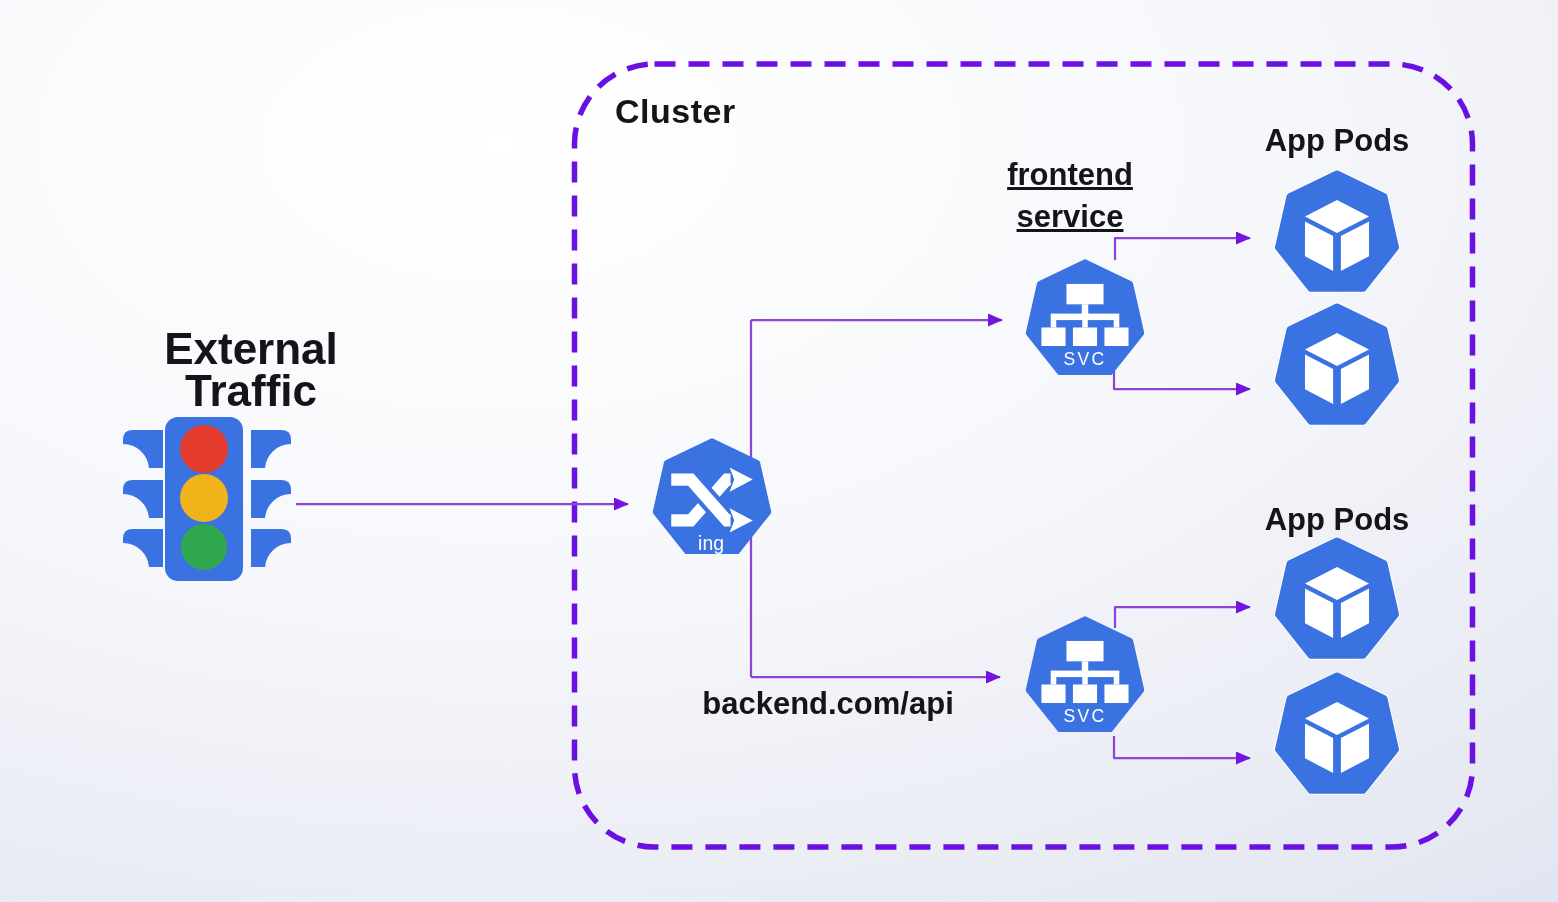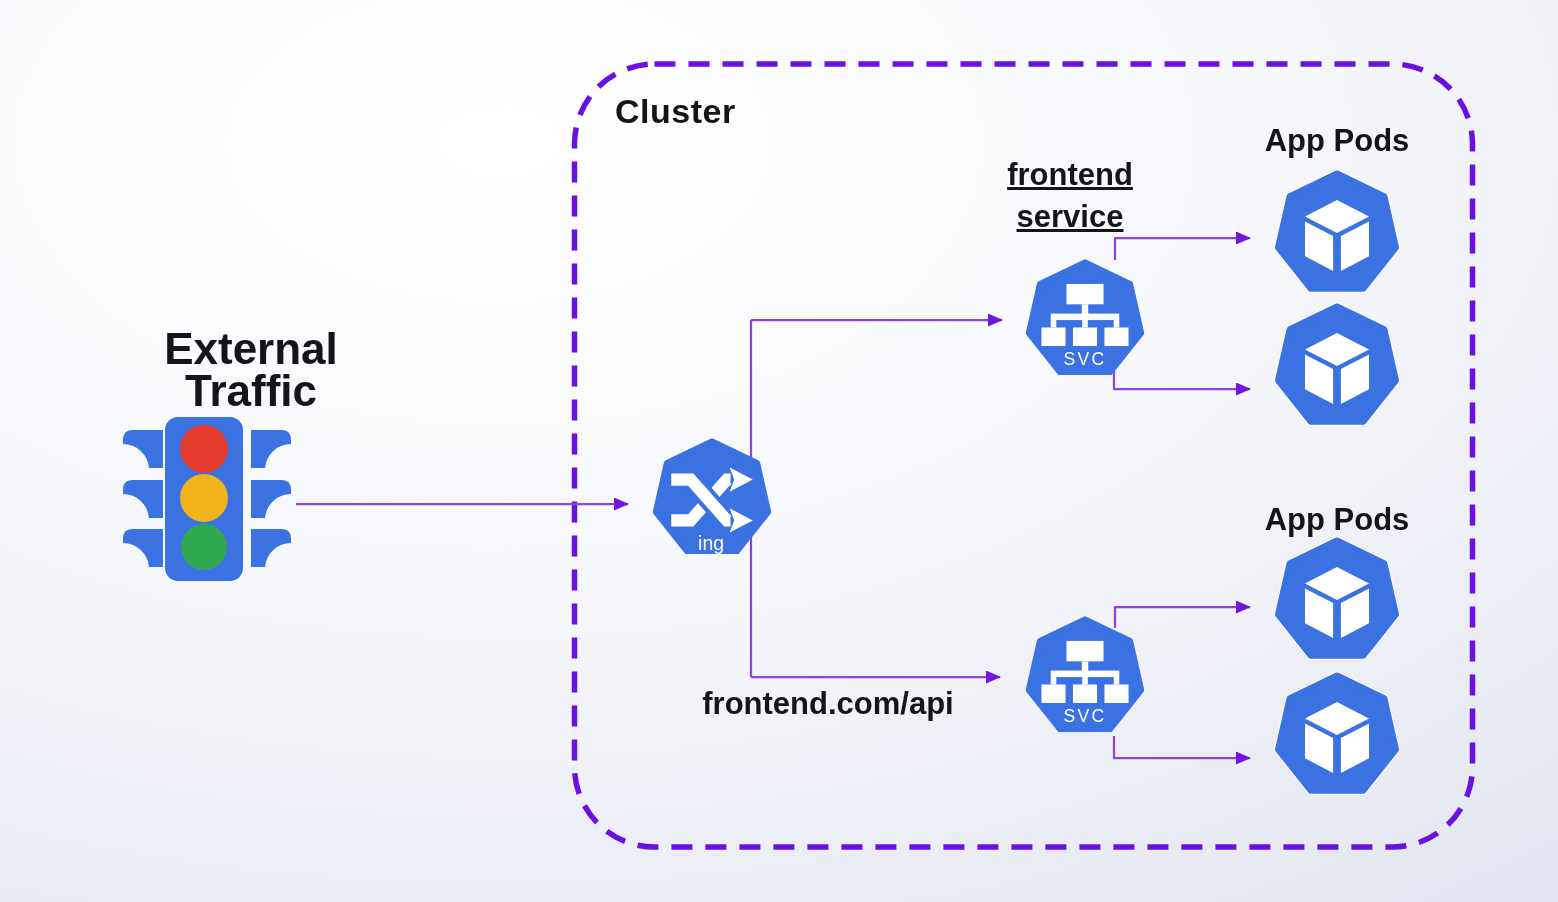--- a/index.html
+++ b/index.html
@@ -161,18 +161,18 @@
     <path class="hept" d="M68 5 L116.5 28.3 L128.4 80.8 L94.9 122.9 L41.1 122.9 L7.6 80.8 L19.5 28.3 Z"></path>
     <g class="glyph">
       <polygon points="68,32 101,49 68,66 35,49"></polygon>
       <polygon points="35,54 64,69 64,105 35,90"></polygon>
       <polygon points="101,54 72,69 72,105 101,90"></polygon>
     </g>
   </svg>
 
   <div class="lbl lbl-cluster">Cluster</div>
   <div class="lbl lbl-external">External Traffic</div>
-  <div class="lbl lbl-route-b">frontend.com/api</div>
+  <div class="lbl lbl-route-b">backend.com/api</div>
   <div class="lbl lbl-svc-f">frontend service</div>
   <div class="lbl lbl-pods-f">App Pods</div>
   <div class="lbl lbl-pods-b">App Pods</div>
 
 </div>
 
 </body></html>

